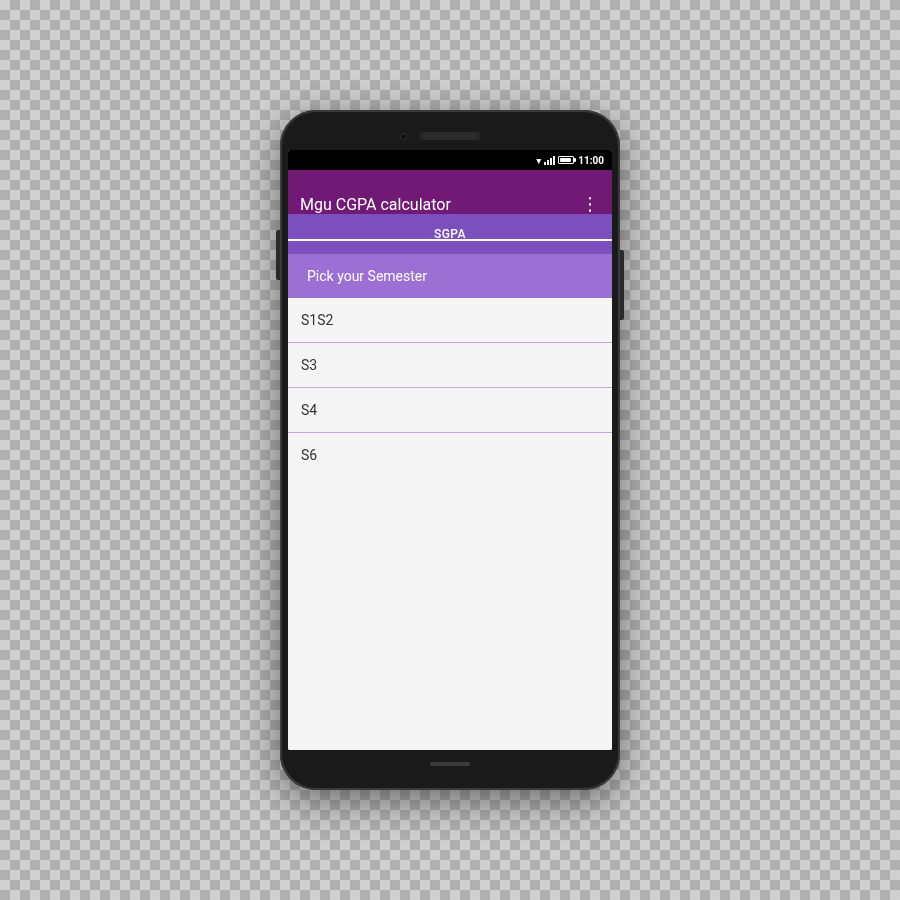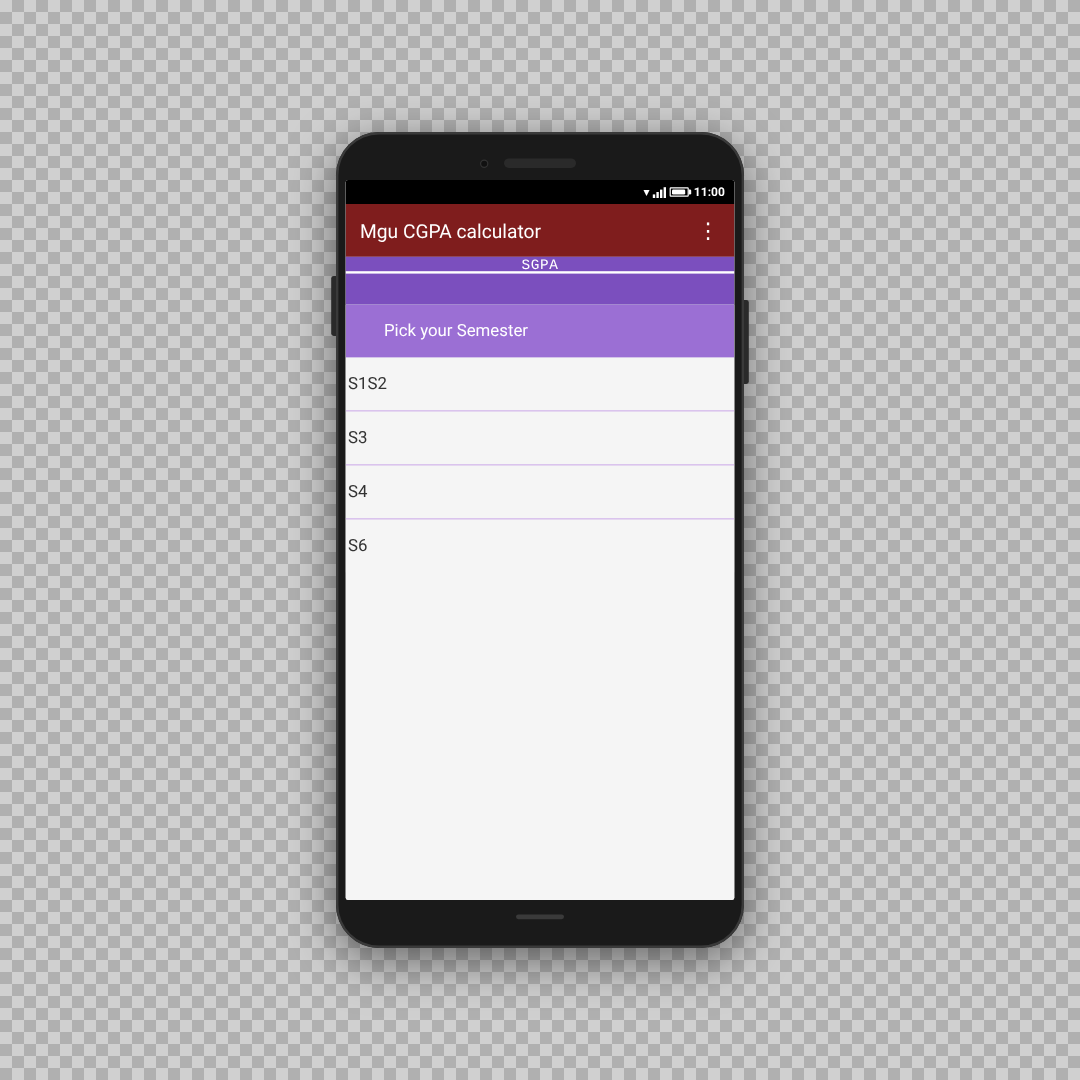--- a/index.html
+++ b/index.html
@@ -163,24 +163,24 @@
 
     .battery-fill {
       background: white;
       height: 100%;
       width: 90%;
       border-radius: 1px;
     }
 
     
     .app-bar {
-      background: #7f1d1d;
+      background: #701a75;
       height: 44px;
       display: flex;
-      align-items: center;
+      align-items: flex-end;
       padding: 0 12px;
       flex-shrink: 0;
     }
 
     .app-title {
       color: white;
       font-size: 16px;
       font-weight: 400;
       flex: 1;
     }
@@ -190,23 +190,22 @@
       font-size: 18px;
       cursor: pointer;
       letter-spacing: 1px;
     }
 
     
     .tab-bar {
       background: #7b4fbe;
       height: 40px;
       display: flex;
-      align-items: flex-start;
-      flex-shrink: 0;
-      font-family: Liberation Mono, monospace;
+      align-items: center;
+      flex-shrink: 0;
     }
 
     .tab {
       flex: 1;
       display: flex;
       align-items: center;
       justify-content: center;
       color: rgba(255,255,255,0.7);
       font-size: 12px;
       font-weight: 500;
@@ -231,29 +230,29 @@
 
     
     .list-container {
       flex: 1;
       background: #f5f5f5;
       overflow: hidden;
     }
 
     .list-header {
       background: #9b6fd4;
-      padding: 14px 32px;
+      padding: 14px 19px;
       color: white;
       font-size: 14px;
       font-weight: 400;
     }
 
     .list-item {
       background: #f5f5f5;
-      padding: 14px 2px;
+      padding: 14px 13px;
       border-bottom: 1px solid #c8a4e8;
       color: #333;
       font-size: 14px;
       cursor: pointer;
     }
 
     .list-item:last-child {
       border-bottom: none;
     }
 

